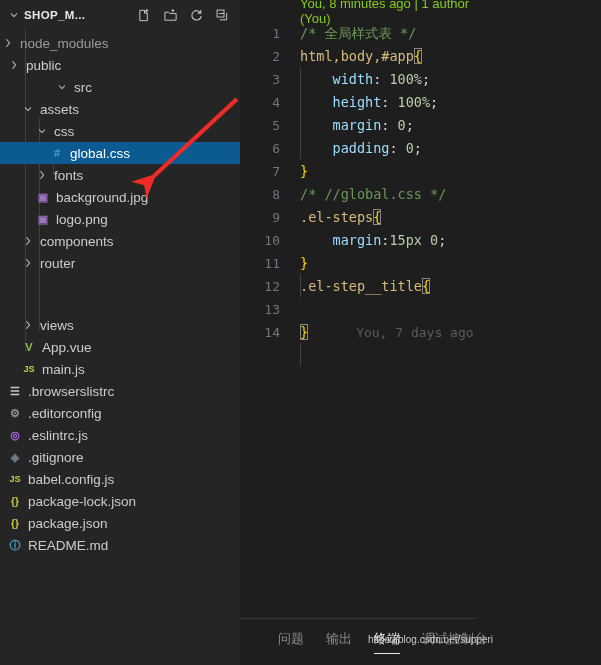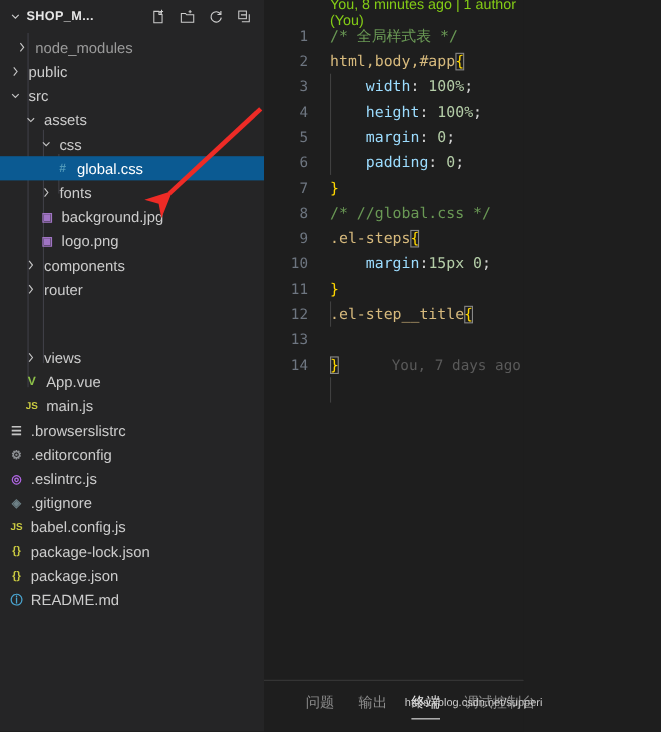--- a/index.html
+++ b/index.html
@@ -214,37 +214,37 @@
         </span>
       </span>
     </div>
 
     <div class="tree">
 
       <div class="guide" style="left:25px; top:0; bottom:204px;"></div>
       <div class="guide" style="left:39px; top:88px; bottom:226px;"></div>
       <div class="guide" style="left:53px; top:110px; bottom:380px;"></div>
       <div class="guide" style="left:67px; top:132px; bottom:446px;"></div>
-    <div class="row dim" style="padding-left: 12px; text-align: right;">
+    <div class="row dim" style="padding-left: 0; text-align: right;">
           <span class="chev">
             <svg width="12" height="12" viewBox="0 0 16 16">
               <path d="M6 3l4 5-4 5" fill="none" stroke="#c5c5c5" stroke-width="1.4"></path>
             </svg>
           </span>
           <span class="lbl">node_modules</span>
         </div>
         <div class="row" style="padding-left: 6px;">
           <span class="chev">
             <svg width="12" height="12" viewBox="0 0 16 16">
               <path d="M6 3l4 5-4 5" fill="none" stroke="#c5c5c5" stroke-width="1.4"></path>
             </svg>
           </span>
           <span class="lbl">public</span>
         </div>
-        <div class="row" style="padding-left: 6px;">
+        <div class="row" style="padding-left: 6px; margin-left: 48px;">
           <span class="chev">
             <svg width="12" height="12" viewBox="0 0 16 16">
               <path d="M4 6l4 4 4-4" fill="none" stroke="#c5c5c5" stroke-width="1.4"></path>
             </svg>
           </span>
           <span class="lbl">src</span>
         </div>
         <div class="row" style="padding-left: 20px;">
           <span class="chev">
             <svg width="12" height="12" viewBox="0 0 16 16">

